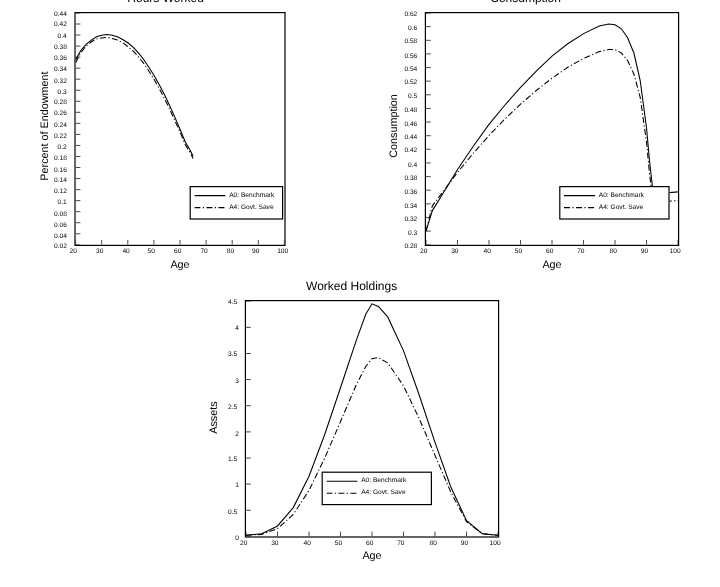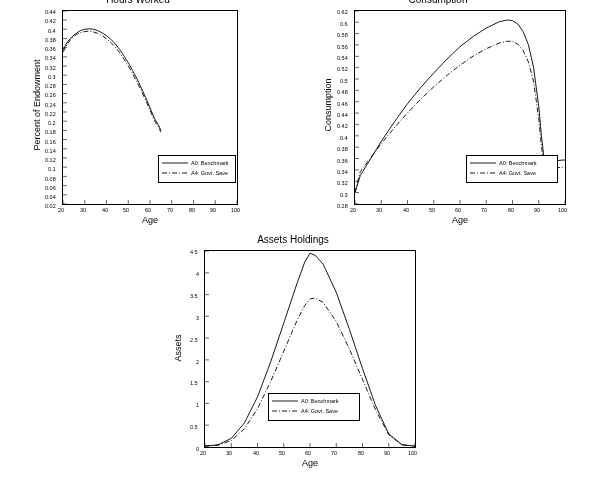--- a/index.html
+++ b/index.html
@@ -249,21 +249,21 @@
     <div class="legend-row">
       <svg class="legend-line" viewBox="0 0 26 6">
           <line x1="0" y1="3" x2="26" y2="3" stroke="#000" stroke-width="0.9" stroke-dasharray="5,2,1,2"></line>
         </svg>
       <span class="legend-text">A4: Govt. Save</span>
     </div>
   </div>
 </div>
 
 <div class="panel" style="left:168px;top:248px;width:260px;height:230px;">
-  <div class="chart-title" style="left:0px;width:250px;">Assets Holdings</div>
+  <div class="chart-title" style="left:0px;width:250px;">Worked Holdings</div>
   <div class="plot-box" style="left:36px;top:2px;width:212px;height:198px;">
     <svg width="210" height="196" viewBox="0 0 210 196">
       <g stroke="#000" stroke-width="0.6">
         <line x1="0" y1="196" x2="0" y2="192"></line>
           <line x1="26.25" y1="196" x2="26.25" y2="192"></line>
         <line x1="52.5" y1="196" x2="52.5" y2="192"></line>
           <line x1="78.75" y1="196" x2="78.75" y2="192"></line>
         <line x1="105" y1="196" x2="105" y2="192"></line>
           <line x1="131.25" y1="196" x2="131.25" y2="192"></line>
         <line x1="157.5" y1="196" x2="157.5" y2="192"></line>

